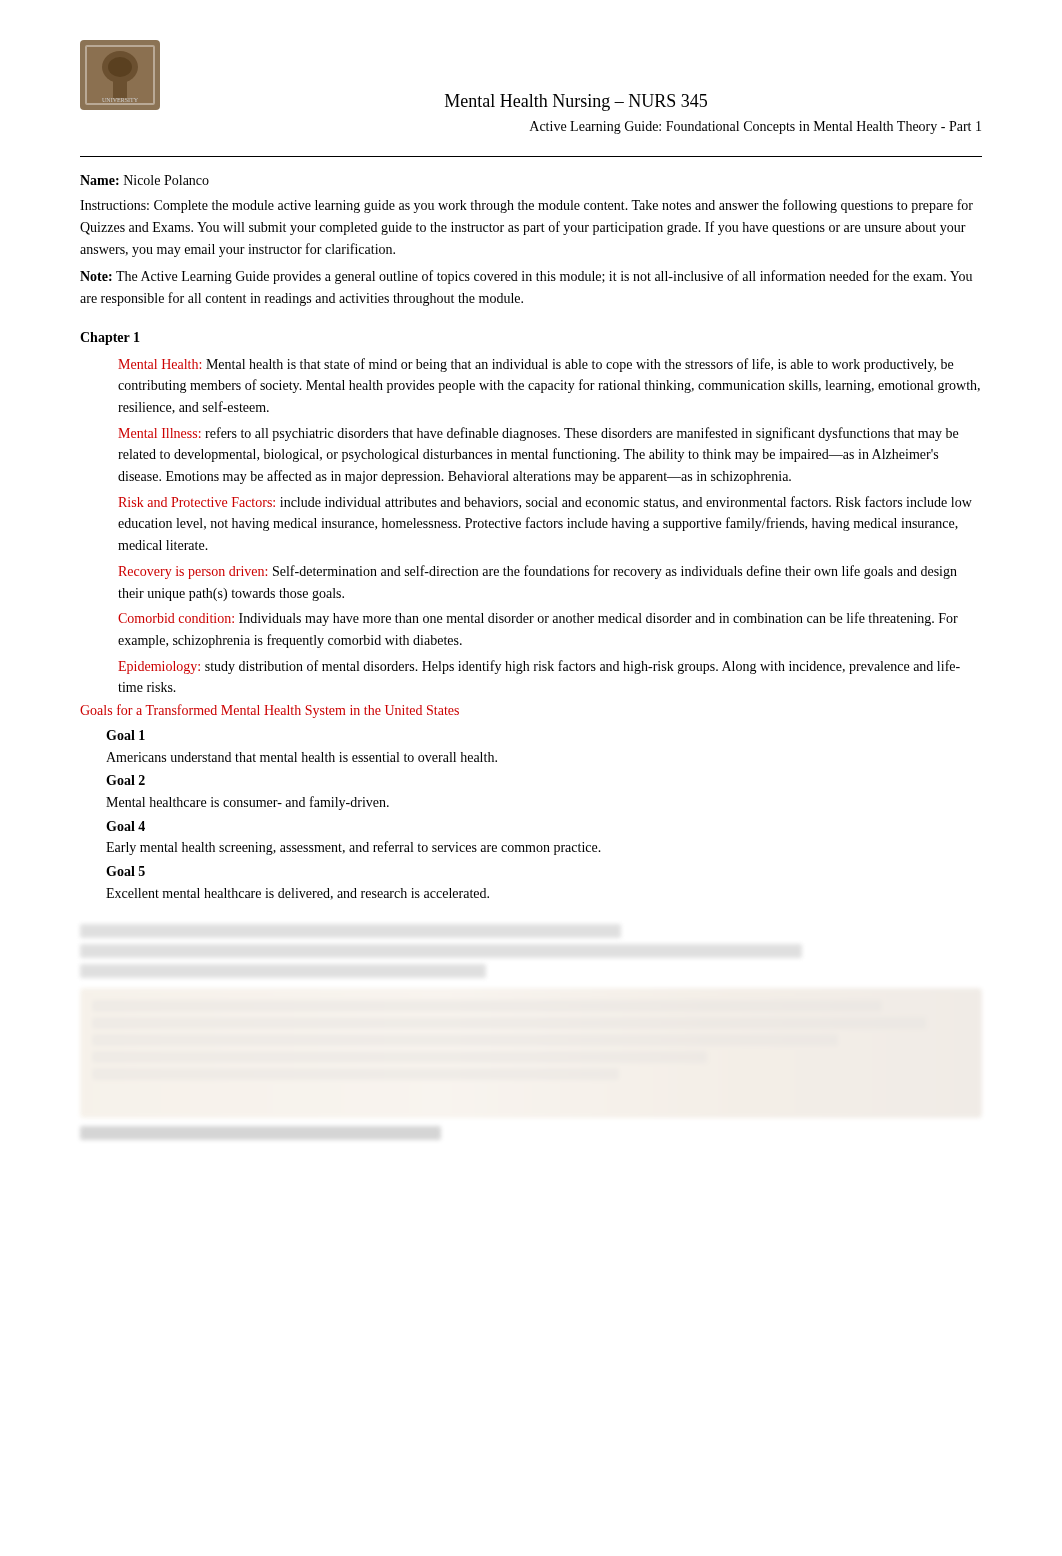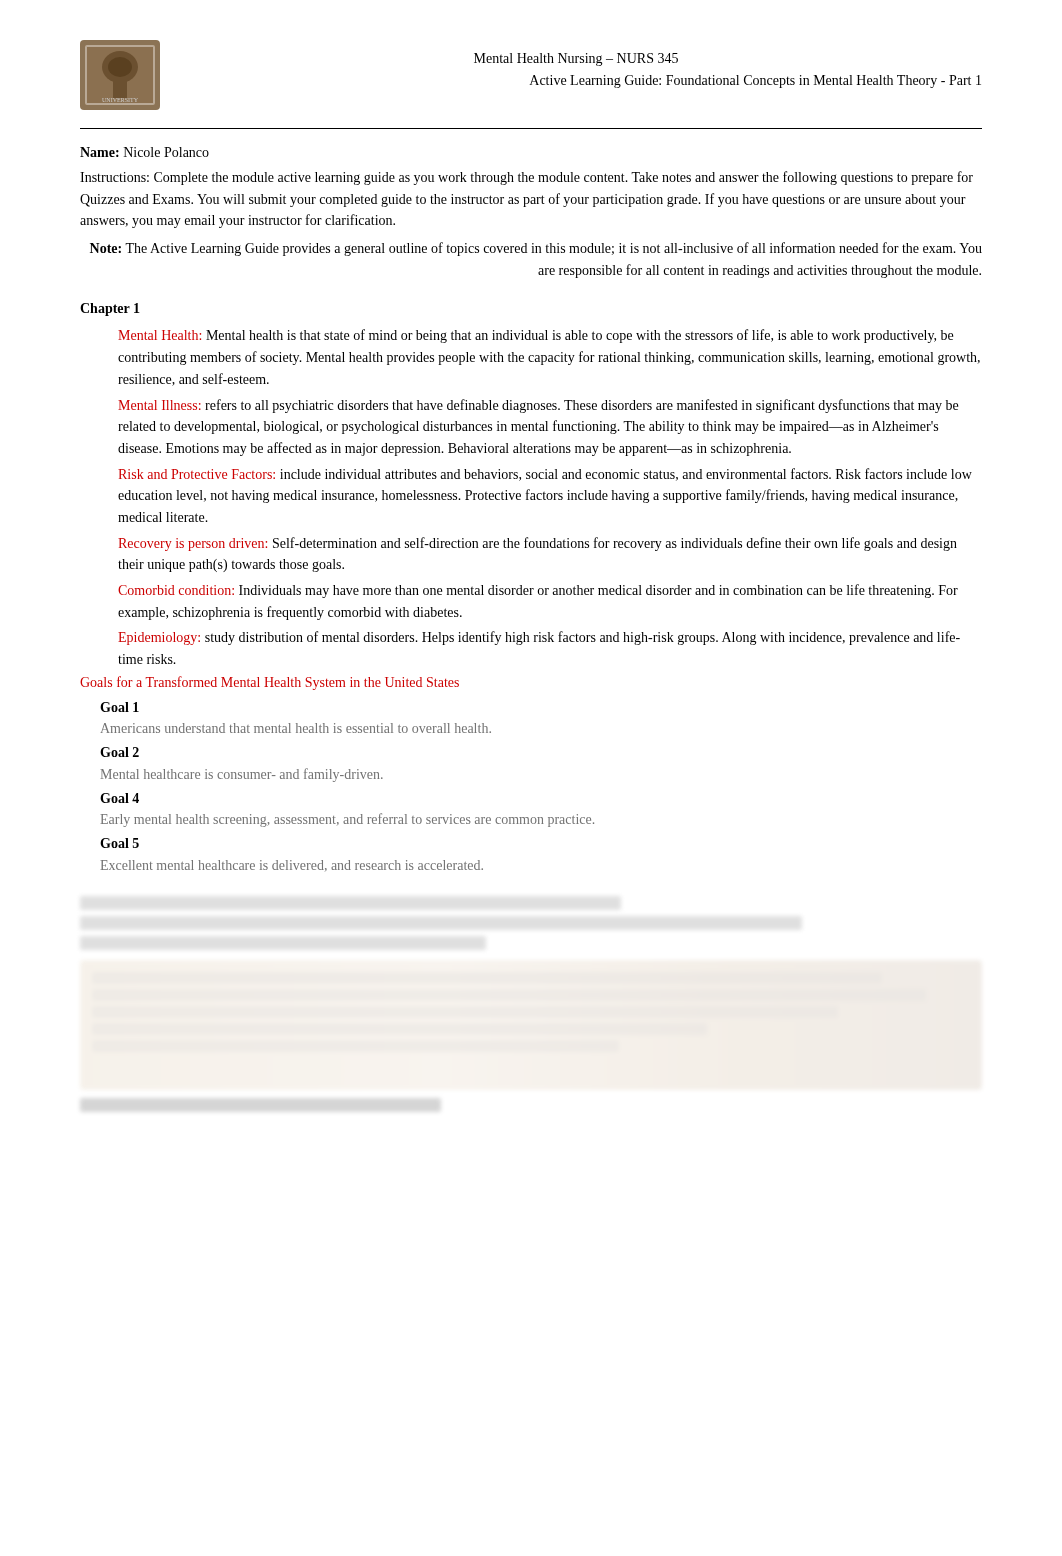--- a/index.html
+++ b/index.html
@@ -43,21 +43,21 @@
       border: 2px solid rgba(255,255,255,0.4);
       border-radius: 2px;
     }
     .header-text {
       flex: 1;
       text-align: center;
       font-size: 14px;
       line-height: 1.6;
       padding-top: 8px;
     }
-    .header-text .line1 { font-size: 14px; }
+    .header-text .line1 { font-size: 18px; margin-top: 39px; }
     .header-text .line2 { font-size: 14px; text-align: right; }
     .divider {
       border: none;
       border-top: 1px solid #000;
       margin: 8px 0 16px 0;
     }
     .name-line {
       font-size: 14px;
       margin-bottom: 6px;
     }
@@ -65,21 +65,20 @@
     .instructions-block {
       font-size: 14px;
       line-height: 1.55;
       margin-bottom: 6px;
     }
     .instructions-block .bold { font-weight: normal; }
     .note-block {
       font-size: 14px;
       line-height: 1.55;
       margin-bottom: 20px;
-      text-align: right;
     }
     .note-block .bold { font-weight: bold; }
     .chapter-heading {
       font-weight: bold;
       font-size: 14px;
       margin-bottom: 8px;
     }
     .concept-block {
       font-size: 14px;
       line-height: 1.55;
@@ -94,30 +93,30 @@
       color: #000;
     }
     .goals-title {
       color: #cc0000;
       font-size: 14px;
       font-weight: normal;
       margin-bottom: 6px;
       margin-top: 4px;
     }
     .goal-item {
-      margin-left: 20px;
+      margin-left: 26px;
       margin-bottom: 2px;
       font-size: 14px;
       line-height: 1.55;
     }
     .goal-number {
       font-weight: bold;
     }
     .goal-text {
-      color: #737373;
+      color: #000000;
     }
     .blurred-section {
       margin-top: 20px;
       opacity: 0.3;
       filter: blur(2px);
       pointer-events: none;
     }
     .blurred-line {
       height: 14px;
       background: #999;

